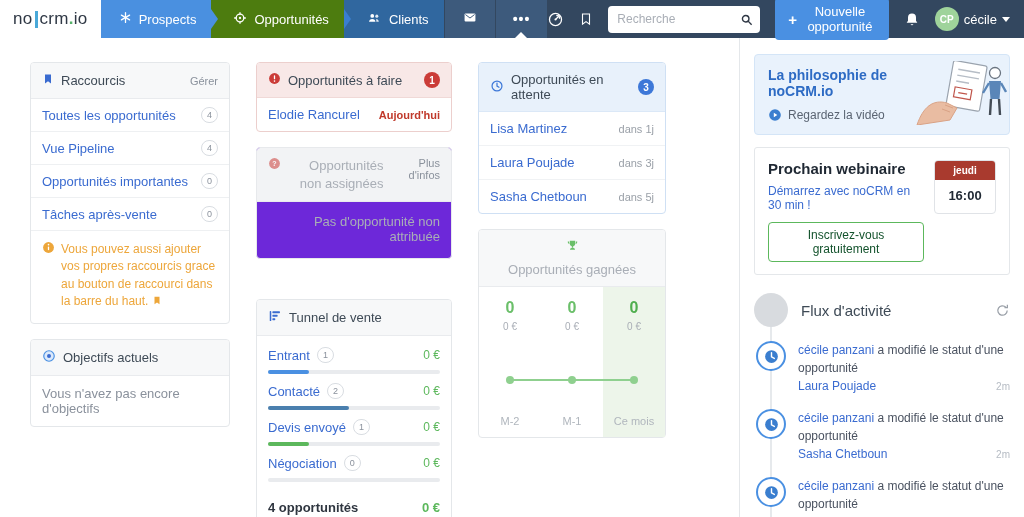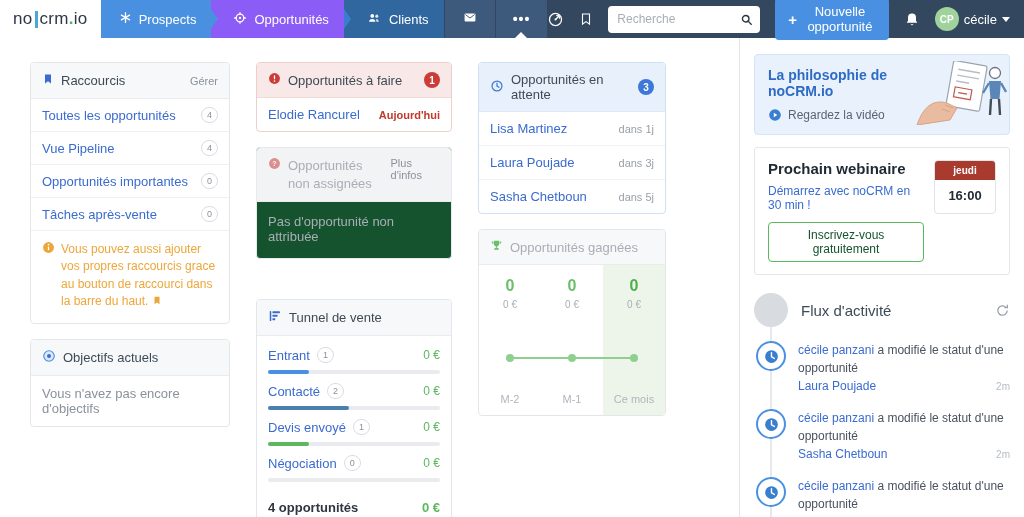--- a/index.html
+++ b/index.html
@@ -7,21 +7,21 @@
   body { font-family:"Liberation Sans", sans-serif; background:#fff; color:#3e4a56; }
 
   
   .navbar { height:38px; background:#33475f; display:flex; align-items:stretch; }
   .logo { background:#fff; display:flex; align-items:center; padding:0 13px; font-size:17px; color:#2f3845; letter-spacing:.3px; }
   .logo .bar { display:inline-block; width:3px; height:17px; background:#49a8d8; margin:0 2px; }
   .logo .dot { color:#56b36a; font-weight:700; }
   .tab { display:flex; align-items:center; gap:7px; padding:0 15px; color:#fff; font-size:13px; position:relative; cursor:pointer; }
   .tab-prospects { background:#4a90e0; padding-left:18px; }
   .tab-prospects::after { content:''; position:absolute; right:-7px; top:50%; transform:translateY(-50%); border-left:7px solid #4a90e0; border-top:10px solid transparent; border-bottom:10px solid transparent; z-index:3; }
-  .tab-opps { background:#8b5cf6; padding-left:22px; }
+  .tab-opps { background:#4d7c0f; padding-left:22px; }
   .tab-opps::after { content:''; position:absolute; right:-7px; top:50%; transform:translateY(-50%); border-left:7px solid #3a7ecf; border-top:10px solid transparent; border-bottom:10px solid transparent; z-index:2; }
   .tab-clients { background:#30679f; padding-left:22px; }
   .tab-mail, .tab-dots { background:#3d5a7c; border-left:1px solid #33475f; padding:0 17px; }
   .tab-dots { font-size:14px; letter-spacing:1px; font-weight:700; }
   .tab-dots::after { content:''; position:absolute; bottom:0; left:50%; transform:translateX(-50%); border-left:6px solid transparent; border-right:6px solid transparent; border-bottom:6px solid #fff; }
   .nav-right { margin-left:auto; display:flex; align-items:center; gap:15px; padding-right:14px; }
   .nav-icon { display:flex; align-items:center; cursor:pointer; }
   .search { position:relative; display:flex; align-items:center; }
   .search input { width:152px; height:27px; border:none; border-radius:4px; padding:0 28px 0 9px; font-size:12px; color:#333; outline:none; font-family:"Liberation Sans",sans-serif; }
   .search input::placeholder { color:#a9aeb6; }
@@ -54,40 +54,40 @@
   .todo-card { border-color:#eccfcd; }
   .todo-card .card-header { background:#f8e8e7; border-bottom-color:#f0d9d7; }
   .badge-red { background:#cb3c38; }
   .badge-blue { background:#3d78d8; }
   .row-item { display:flex; justify-content:space-between; align-items:center; padding:9px 11px; border-bottom:1px solid #f0f2f4; font-size:13px; }
   .row-item:last-child { border-bottom:none; }
   .row-item .nm { color:#3a6bd0; cursor:pointer; }
   .due-red { color:#c0392b; font-size:11px; font-weight:700; }
   .due-gray { color:#9aa0a8; font-size:11px; }
 
-  .unassigned-card { background:#14532d; border-color:#e7e9ec; }
+  .unassigned-card { background:#6d28d9; border-color:#e7e9ec;text-align:right; }
   .unassigned-card .card-header { background:#f2f3f5; border-bottom-color:#e9ebee; color:#a9aeb6; align-items:flex-start; }
   .unassigned-card .card-header .ttl { width:108px; line-height:1.35; }
   .unassigned-card .card-body-text { color:#a9aeb6; padding:12px 11px 14px; }
 
   .funnel-card { margin-top:40px; }
   .funnel-steps { padding:2px 11px 8px; }
   .fstep { padding-top:9px; }
   .fstep-line { display:flex; align-items:center; gap:7px; font-size:13px; }
   .fstep-line .flbl { color:#3a6bd0; cursor:pointer; }
   .fstep-line .famt { margin-left:auto; color:#5cb85c; font-size:12px; }
   .ftrack { margin-top:7px; height:4px; background:#e9ebee; border-radius:2px; position:relative; }
   .ffill { position:absolute; left:0; top:0; height:4px; border-radius:2px; }
   .ftotal { display:flex; justify-content:space-between; padding:10px 11px; font-size:13px; font-weight:700; color:#2f3640; }
   .ftotal .famt { color:#5cb85c; }
 
   .waiting-card { border-color:#cfe0f4; }
   .waiting-card .card-header { background:#e8f1fb; border-bottom-color:#dbe8f7; }
 
-  .won-card .card-header { color:#a9aeb6; }
+  .won-card .card-header { color:#a9aeb6;flex-direction:column; }
   .won-body { display:flex; position:relative; height:150px; }
   .won-col { flex:1; display:flex; flex-direction:column; align-items:center; padding:12px 0 10px; }
   .won-col.current { background:#edf5ea; }
   .won-num { color:#6abf69; font-size:16px; font-weight:700; }
   .won-amt { color:#a9aeb6; font-size:10px; margin-top:4px; }
   .won-label { margin-top:auto; font-size:11px; color:#b0b6bd; }
   .won-line { position:absolute; left:16.6%; right:16.6%; top:92px; height:2px; background:#8fd08f; }
   .won-dot { position:absolute; width:8px; height:8px; border-radius:50%; background:#8fd08f; top:89px; }
 
   

